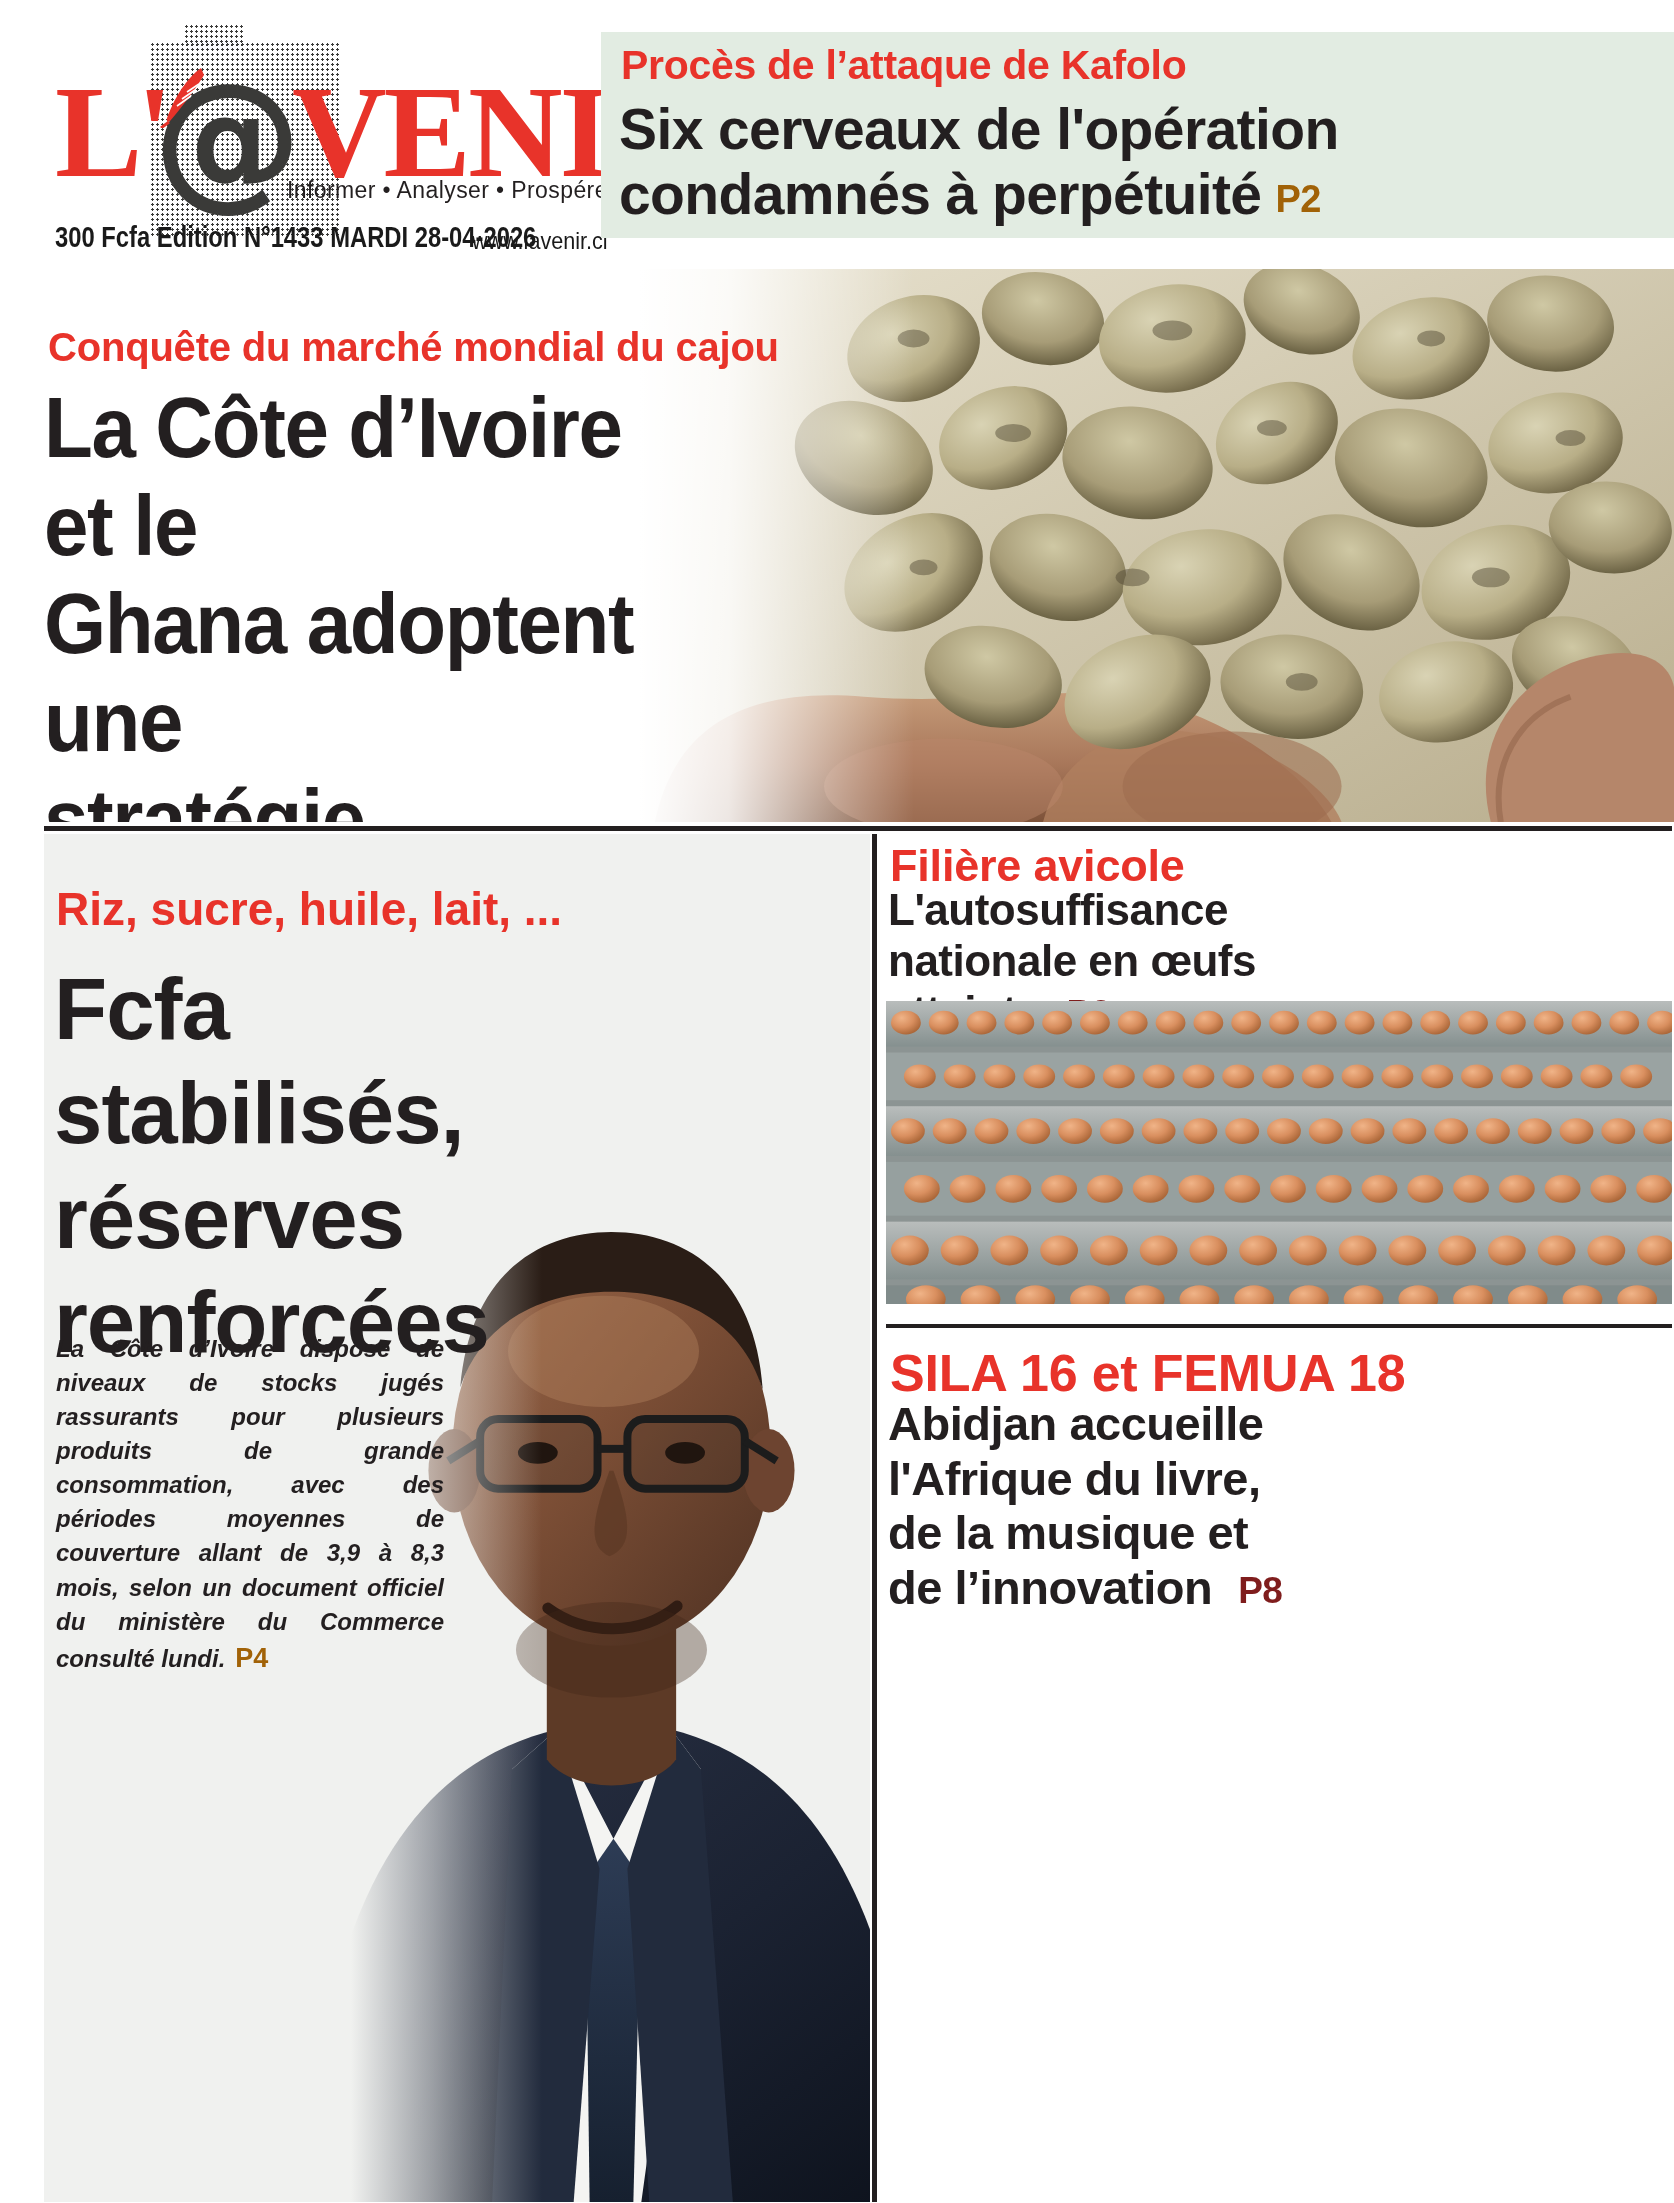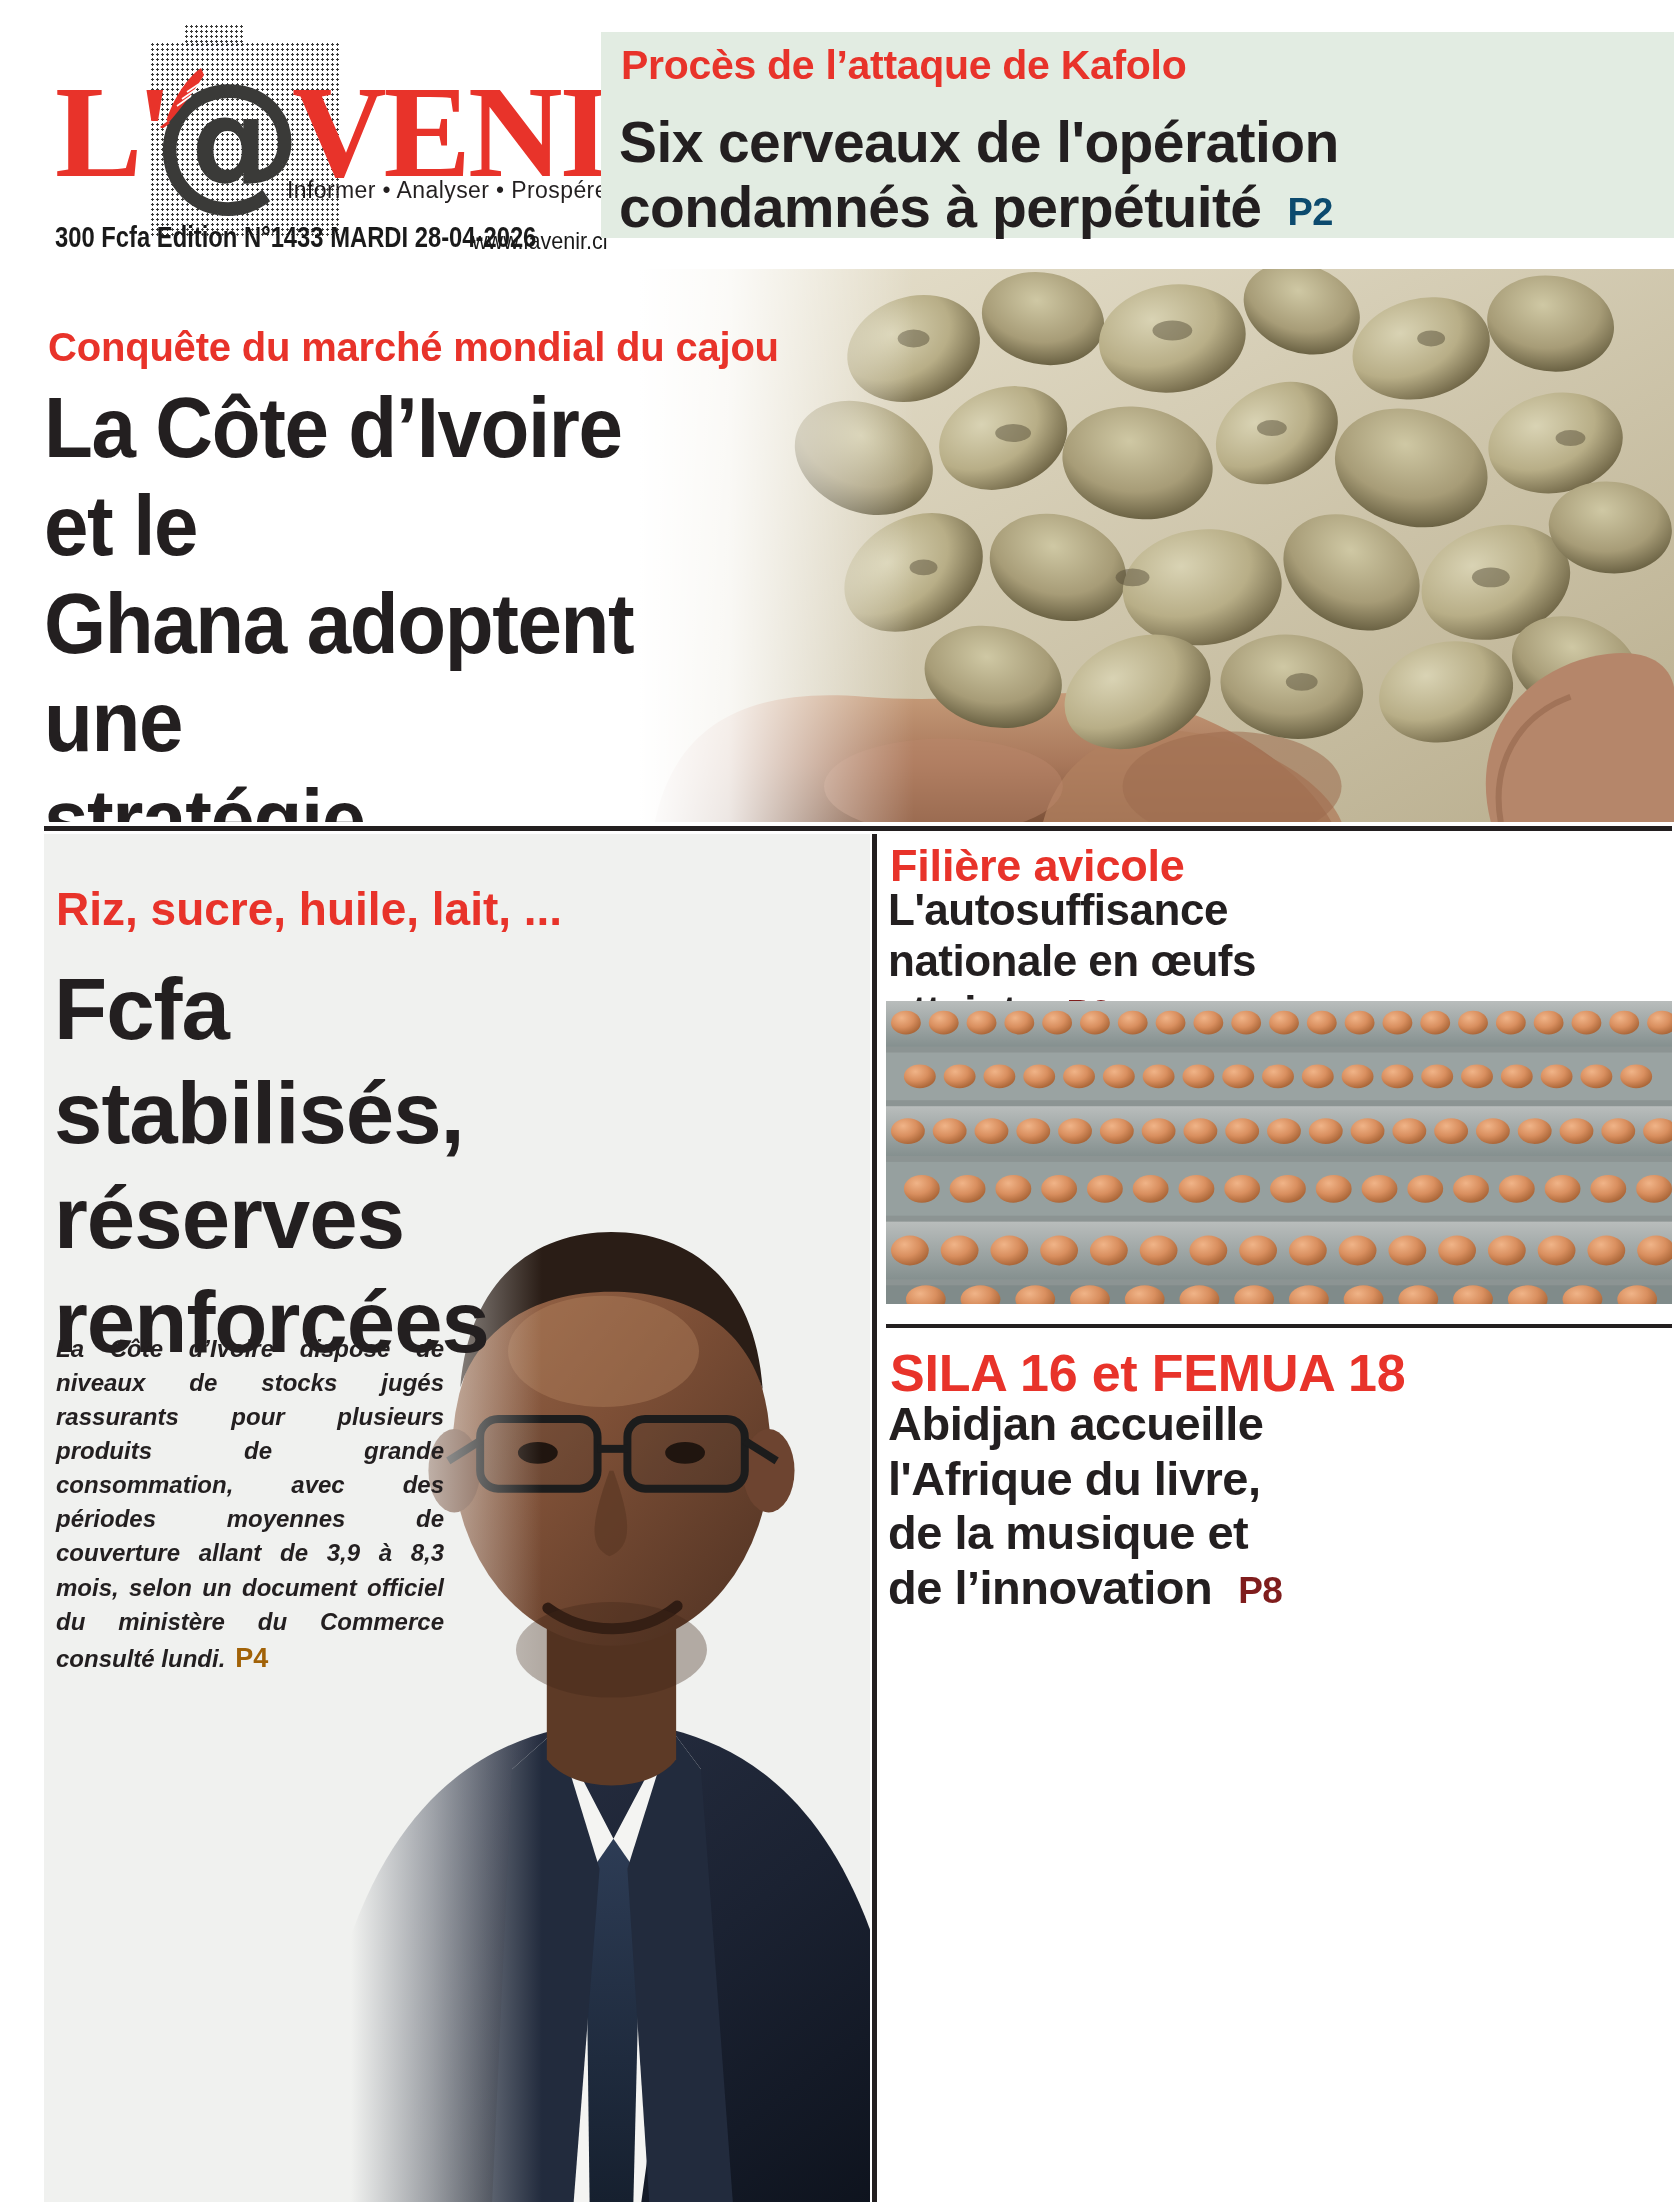--- a/index.html
+++ b/index.html
@@ -29,23 +29,23 @@
   .editline{position:absolute;left:55px;top:221px;font-family:"Liberation Sans",sans-serif;
     font-weight:bold;font-size:29px;color:#1a1a1a;white-space:nowrap;
     transform:scaleX(.82);transform-origin:left center;letter-spacing:0px;}
   .weburl{position:absolute;left:472px;top:227px;font-family:"Liberation Sans",sans-serif;
     font-size:24px;color:#1a1a1a;white-space:nowrap;transform:scaleX(.9);transform-origin:left center;}
 
   
   .topbox{position:absolute;left:601px;top:32px;width:1217px;height:206px;background:#e2ece2;}
   .topbox .kicker{position:absolute;left:20px;top:10px;font-size:41px;font-weight:bold;color:#e8332a;
     font-family:"Liberation Sans",sans-serif;white-space:nowrap;letter-spacing:-0.3px;}
-  .topbox .h{position:absolute;left:18px;top:78px;width:1035px;font-size:57px;font-weight:bold;
+  .topbox .h{position:absolute;left:18px;top:65px;width:1035px;font-size:57px;font-weight:bold;
     color:#231f20;line-height:1.14;font-family:"Liberation Sans",sans-serif;letter-spacing:-0.6px;}
-  .topbox .pref{color:#0c4a6e;font-size:38px;vertical-align:2px;margin-left:26px;}
+  .topbox .pref{color:#a16207;font-size:38px;vertical-align:2px;margin-left:14px;}
 
   
   .lead{position:absolute;left:0;top:269px;width:1675px;height:553px;overflow:hidden;background:#fff;text-decoration:underline;}
   .lead-photo{position:absolute;right:0;top:0;width:1060px;height:553px;overflow:hidden;}
   .lead-fade{position:absolute;left:0;top:0;width:299px;height:553px;
     background:linear-gradient(to right,#ffffff 8%,rgba(255,255,255,.86) 38%,rgba(255,255,255,0) 100%);z-index:3;}
   .lead-kicker{position:absolute;left:48px;top:56px;font-size:40px;font-weight:bold;color:#e8332a;
     font-family:"Liberation Sans",sans-serif;white-space:nowrap;z-index:5;letter-spacing:-0.2px;}
   .lead-title{position:absolute;left:44px;top:109px;width:697px;font-size:86px;font-weight:bold;
     color:#231f20;line-height:1.14;font-family:"Liberation Sans",sans-serif;

